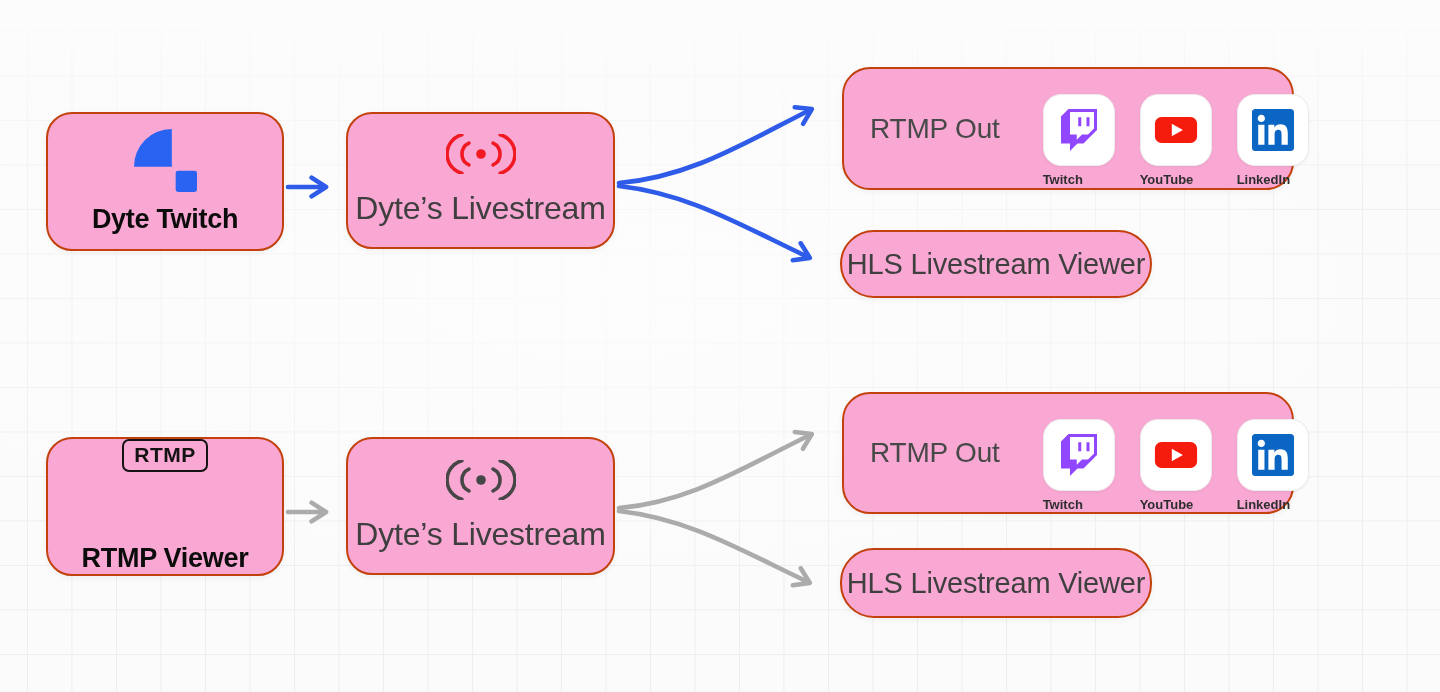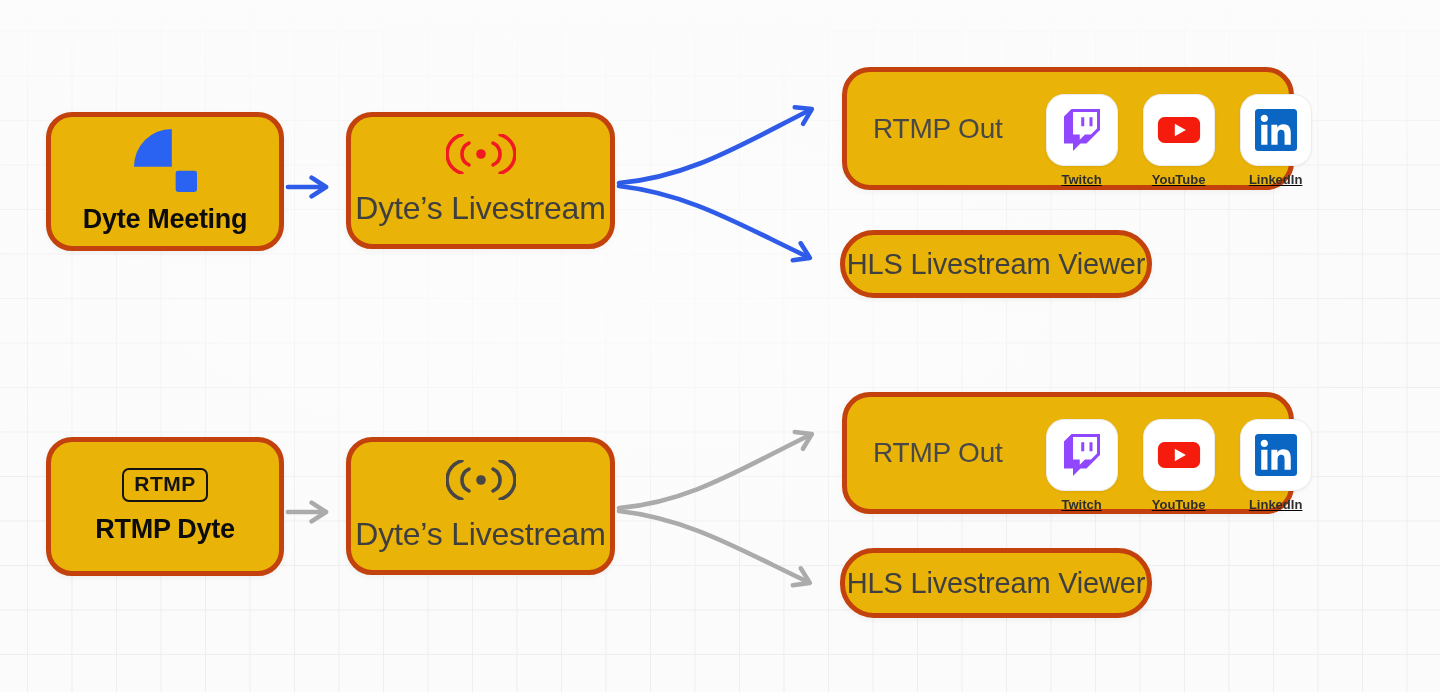--- a/index.html
+++ b/index.html
@@ -13,39 +13,39 @@
     background-position:27px 31px;
     opacity:.85;}
   .grid-fade{position:absolute;inset:0;
     background:
       linear-gradient(180deg,rgba(252,252,252,1) 0%,rgba(252,252,252,.6) 10%,rgba(252,252,252,0) 30%),
       radial-gradient(60% 45% at 42% 42%, rgba(253,253,253,.85) 0%, rgba(253,253,253,0) 100%);}
   .connectors{position:absolute;inset:0;pointer-events:none;}
   .edge-blue{stroke:var(--accent-blue,#2e5be8);stroke-width:4.6;fill:none;stroke-linecap:round;}
   .edge-gray{stroke:var(--connector-gray,#ababab);stroke-width:4.6;fill:none;stroke-linecap:round;}
 
-  .card{position:absolute;background:#eab308;border:5px solid #c2410c;border-radius:26px;
+  .card{position:absolute;background:#f9a8d4;border:2px solid #c2410c;border-radius:26px;
     box-shadow:0 2px 6px rgba(0,0,0,.05);display:flex;flex-direction:column;
     align-items:center;justify-content:center;box-sizing:border-box;}
   .node-title{font-size:27px;font-weight:700;color:#0c0c0c;letter-spacing:-.3px;}
   .node-sub{font-size:32px;font-weight:500;color:#3f3f3f;letter-spacing:-.2px;}
 
   .n-dyte-meeting{left:46px;top:112px;width:238px;height:139px;gap:12px;}
   .n-livestream-top{left:346px;top:112px;width:269px;height:137px;gap:16px;}
   .n-rtmp-out-top{left:842px;top:67px;width:452px;height:123px;}
   .n-hls-top{left:840px;top:230px;width:312px;height:68px;border-radius:34px;}
-  .n-rtmp-input{left:46px;top:437px;width:238px;height:139px;gap:12px;}
+  .n-rtmp-input{left:46px;top:437px;width:238px;height:139px;gap:12px;justify-content:space-between;}
   .n-livestream-bottom{left:346px;top:437px;width:269px;height:138px;gap:16px;}
   .n-rtmp-out-bottom{left:842px;top:392px;width:452px;height:122px;}
   .n-hls-bottom{left:840px;top:548px;width:312px;height:70px;border-radius:34px;}
 
   .rtmp-out{flex-direction:row;justify-content:flex-start;align-items:center;
     padding:0 30px 0 26px;gap:25px;border-radius:28px;}
   .rtmp-title{font-size:28px;font-weight:500;color:#484848;letter-spacing:-.2px;margin-right:18px;white-space:nowrap;}
-  .dest-group{display:flex;flex-direction:column;align-items:center;margin-top:24px;text-decoration:underline;}
+  .dest-group{display:flex;flex-direction:column;margin-top:24px;}
   .tile{width:70px;height:70px;background:#fff;border:1px solid #ececec;border-radius:18px;
     box-shadow:0 1px 3px rgba(0,0,0,.06);display:flex;align-items:center;justify-content:center;}
   .dest-label{margin-top:6px;font-size:13px;font-weight:700;color:#2e2e2e;}
 
   .hls-label{font-size:29px;font-weight:500;color:#3f3f3f;letter-spacing:-.2px;}
 
   .rtmp-badge{border:2.5px solid #131313;border-radius:7px;padding:1px 10px 3px;
     font-size:21px;font-weight:700;color:#131313;letter-spacing:.5px;line-height:1.2;}
 </style>
 </head>
@@ -70,21 +70,21 @@
     <path class="edge-gray" d="M288 512 L324 512" marker-end="url(#m-gray)"></path>
     <path class="edge-gray" d="M619 508 C690 502 742 468 810 435" marker-end="url(#m-gray)"></path>
     <path class="edge-gray" d="M619 511 C690 519 742 551 808 582" marker-end="url(#m-gray)"></path>
   </svg>
 
   <div class="card n-dyte-meeting">
     <svg width="64" height="64" viewBox="0 0 66 66">
       <path d="M40 1 A39 39 0 0 0 1 40 L40 40 Z" fill="#2a63f2"></path>
       <rect x="44" y="44" width="22" height="22" rx="2.5" fill="#2a63f2"></rect>
     </svg>
-    <div class="node-title">Dyte Meeting</div>
+    <div class="node-title">Dyte Twitch</div>
   </div>
 
   <div class="card n-livestream-top">
     <svg width="70" height="40" viewBox="0 0 70 40">
       <g fill="none" stroke="#f11a22" stroke-width="3.6" stroke-linecap="round">
         <path d="M15.8 0.7 A20 20 0 0 0 15.8 39.3"></path>
         <path d="M22.93 9.1 A12 12 0 0 0 22.93 30.9"></path>
         <path d="M54.2 0.7 A20 20 0 0 1 54.2 39.3"></path>
         <path d="M47.07 9.1 A12 12 0 0 1 47.07 30.9"></path>
       </g>
@@ -121,21 +121,21 @@
       <div class="dest-label">LinkedIn</div>
     </div>
   </div>
 
   <div class="card n-hls-top">
     <div class="hls-label">HLS Livestream Viewer</div>
   </div>
 
   <div class="card n-rtmp-input">
     <div class="rtmp-badge">RTMP</div>
-    <div class="node-title">RTMP Dyte</div>
+    <div class="node-title">RTMP Viewer</div>
   </div>
 
   <div class="card n-livestream-bottom">
     <svg width="70" height="40" viewBox="0 0 70 40">
       <g fill="none" stroke="#464646" stroke-width="3.6" stroke-linecap="round">
         <path d="M15.8 0.7 A20 20 0 0 0 15.8 39.3"></path>
         <path d="M22.93 9.1 A12 12 0 0 0 22.93 30.9"></path>
         <path d="M54.2 0.7 A20 20 0 0 1 54.2 39.3"></path>
         <path d="M47.07 9.1 A12 12 0 0 1 47.07 30.9"></path>
       </g>

